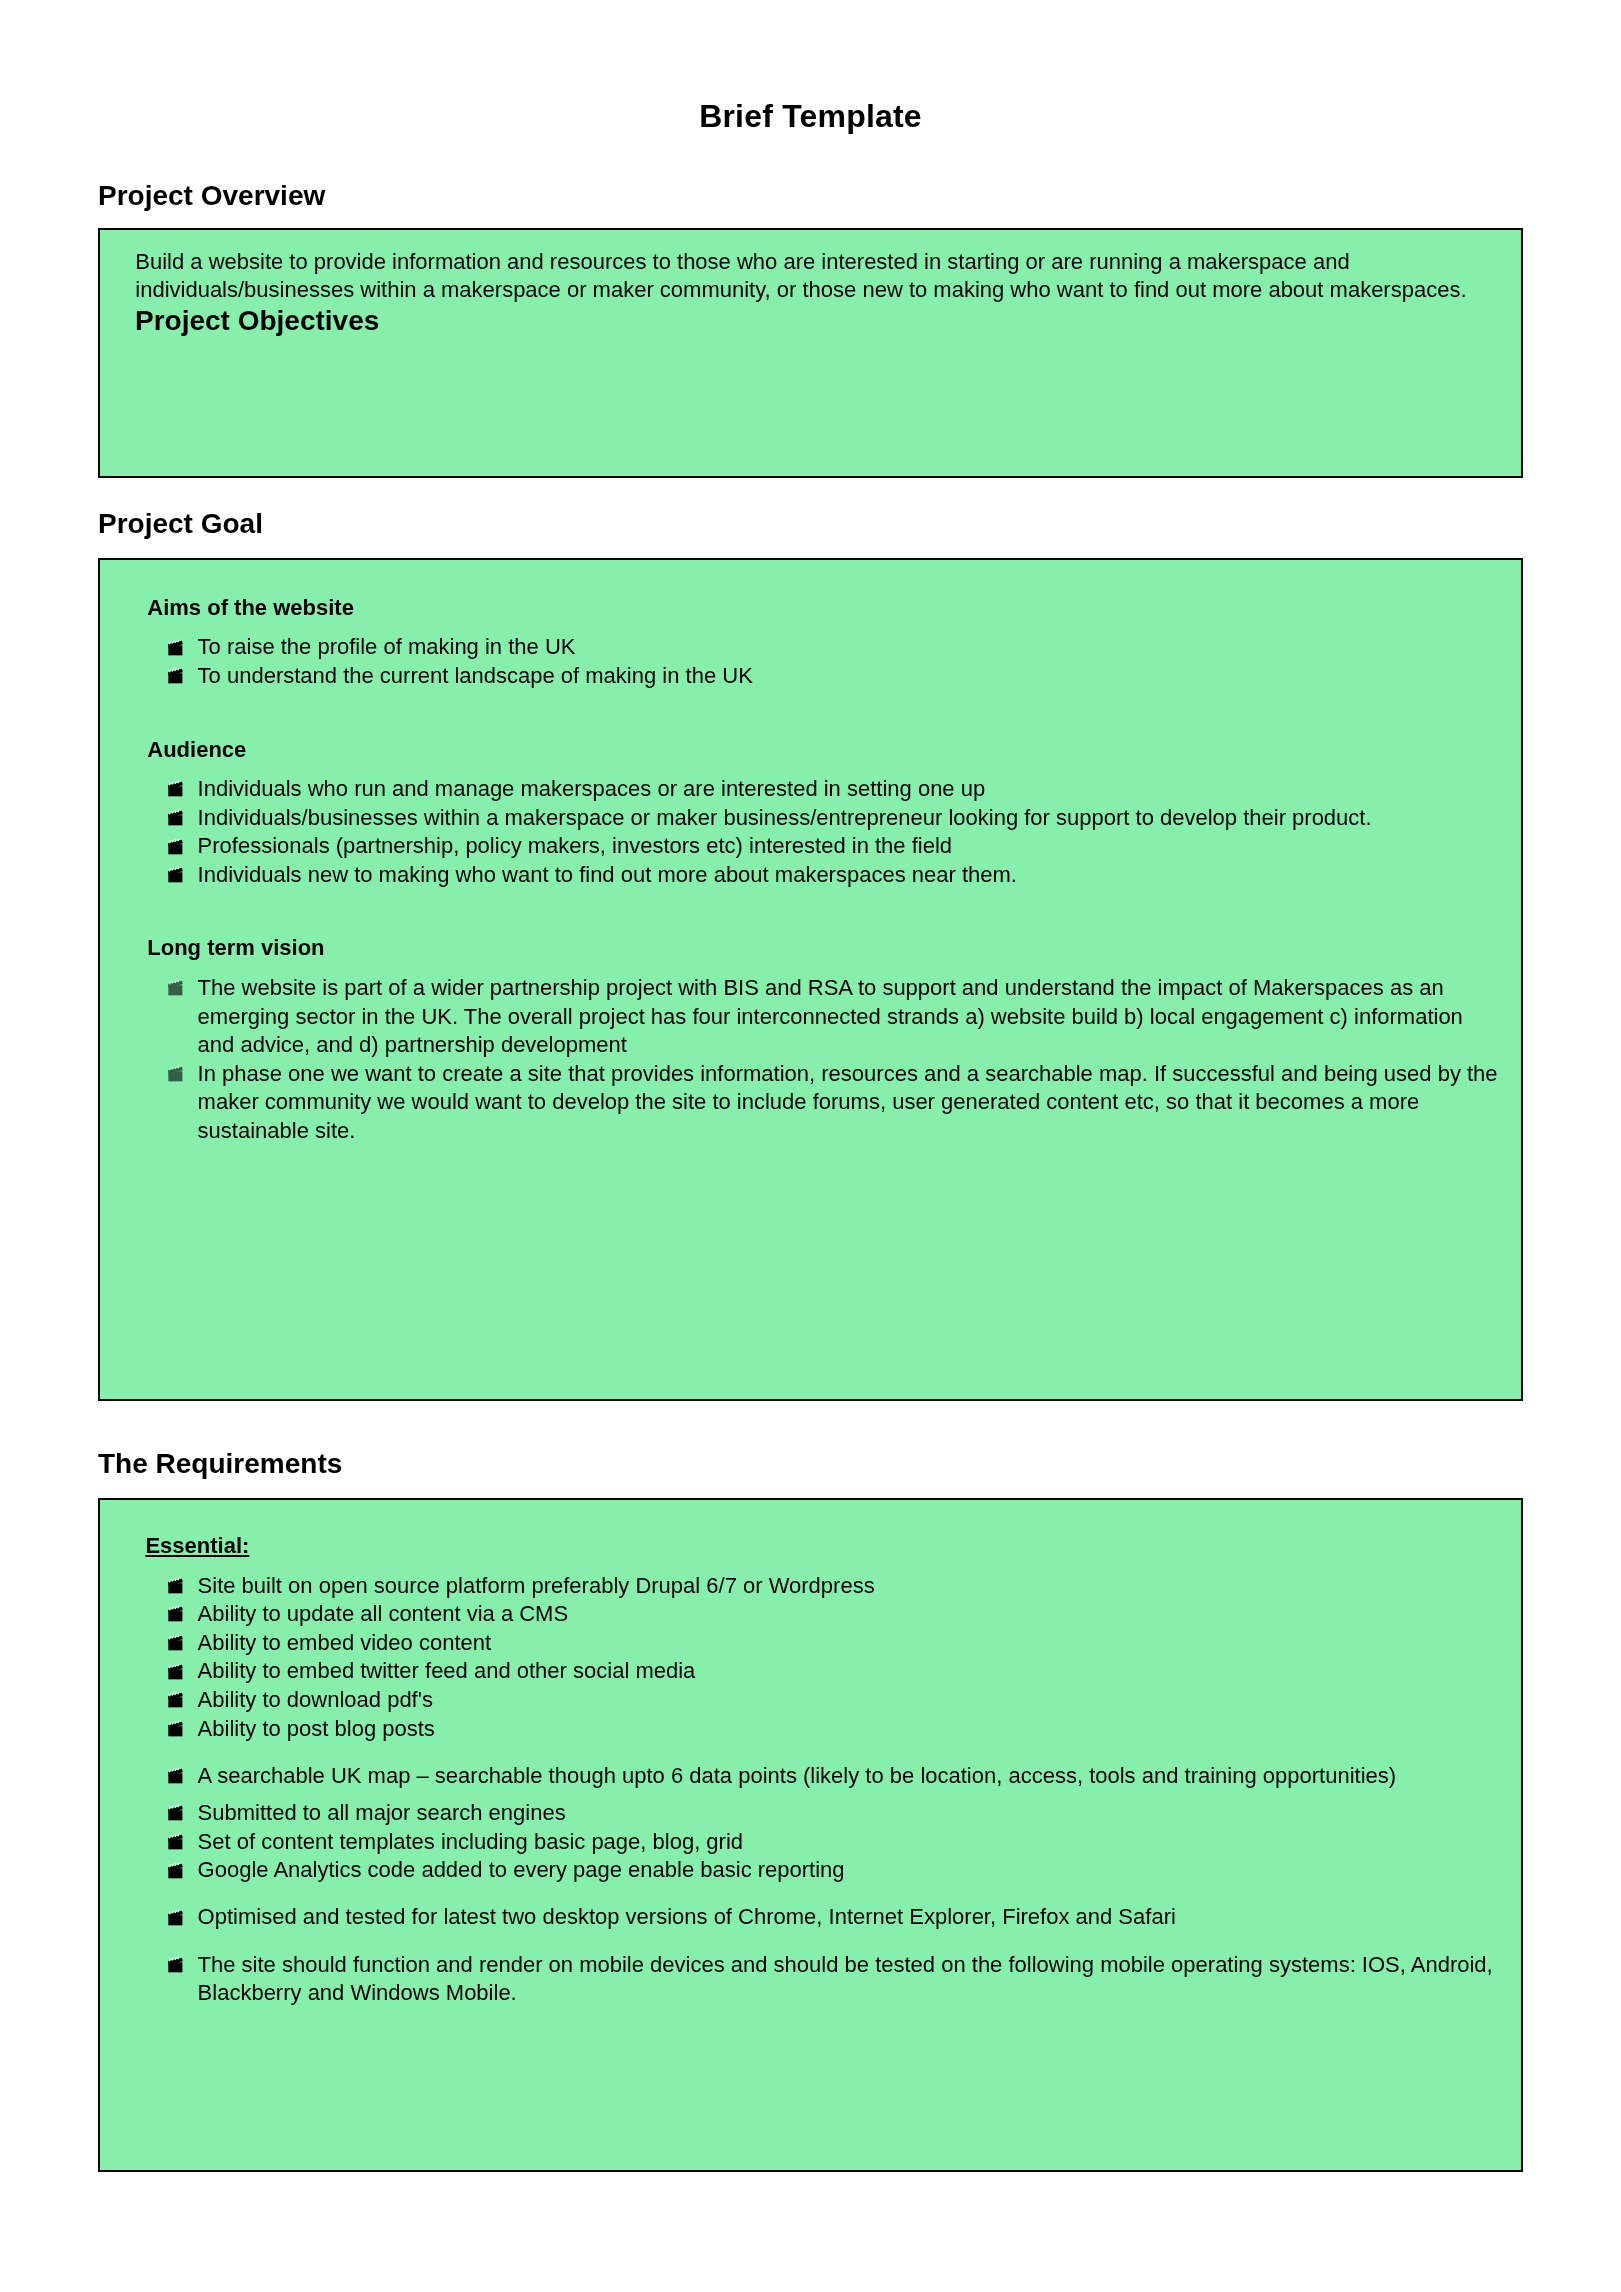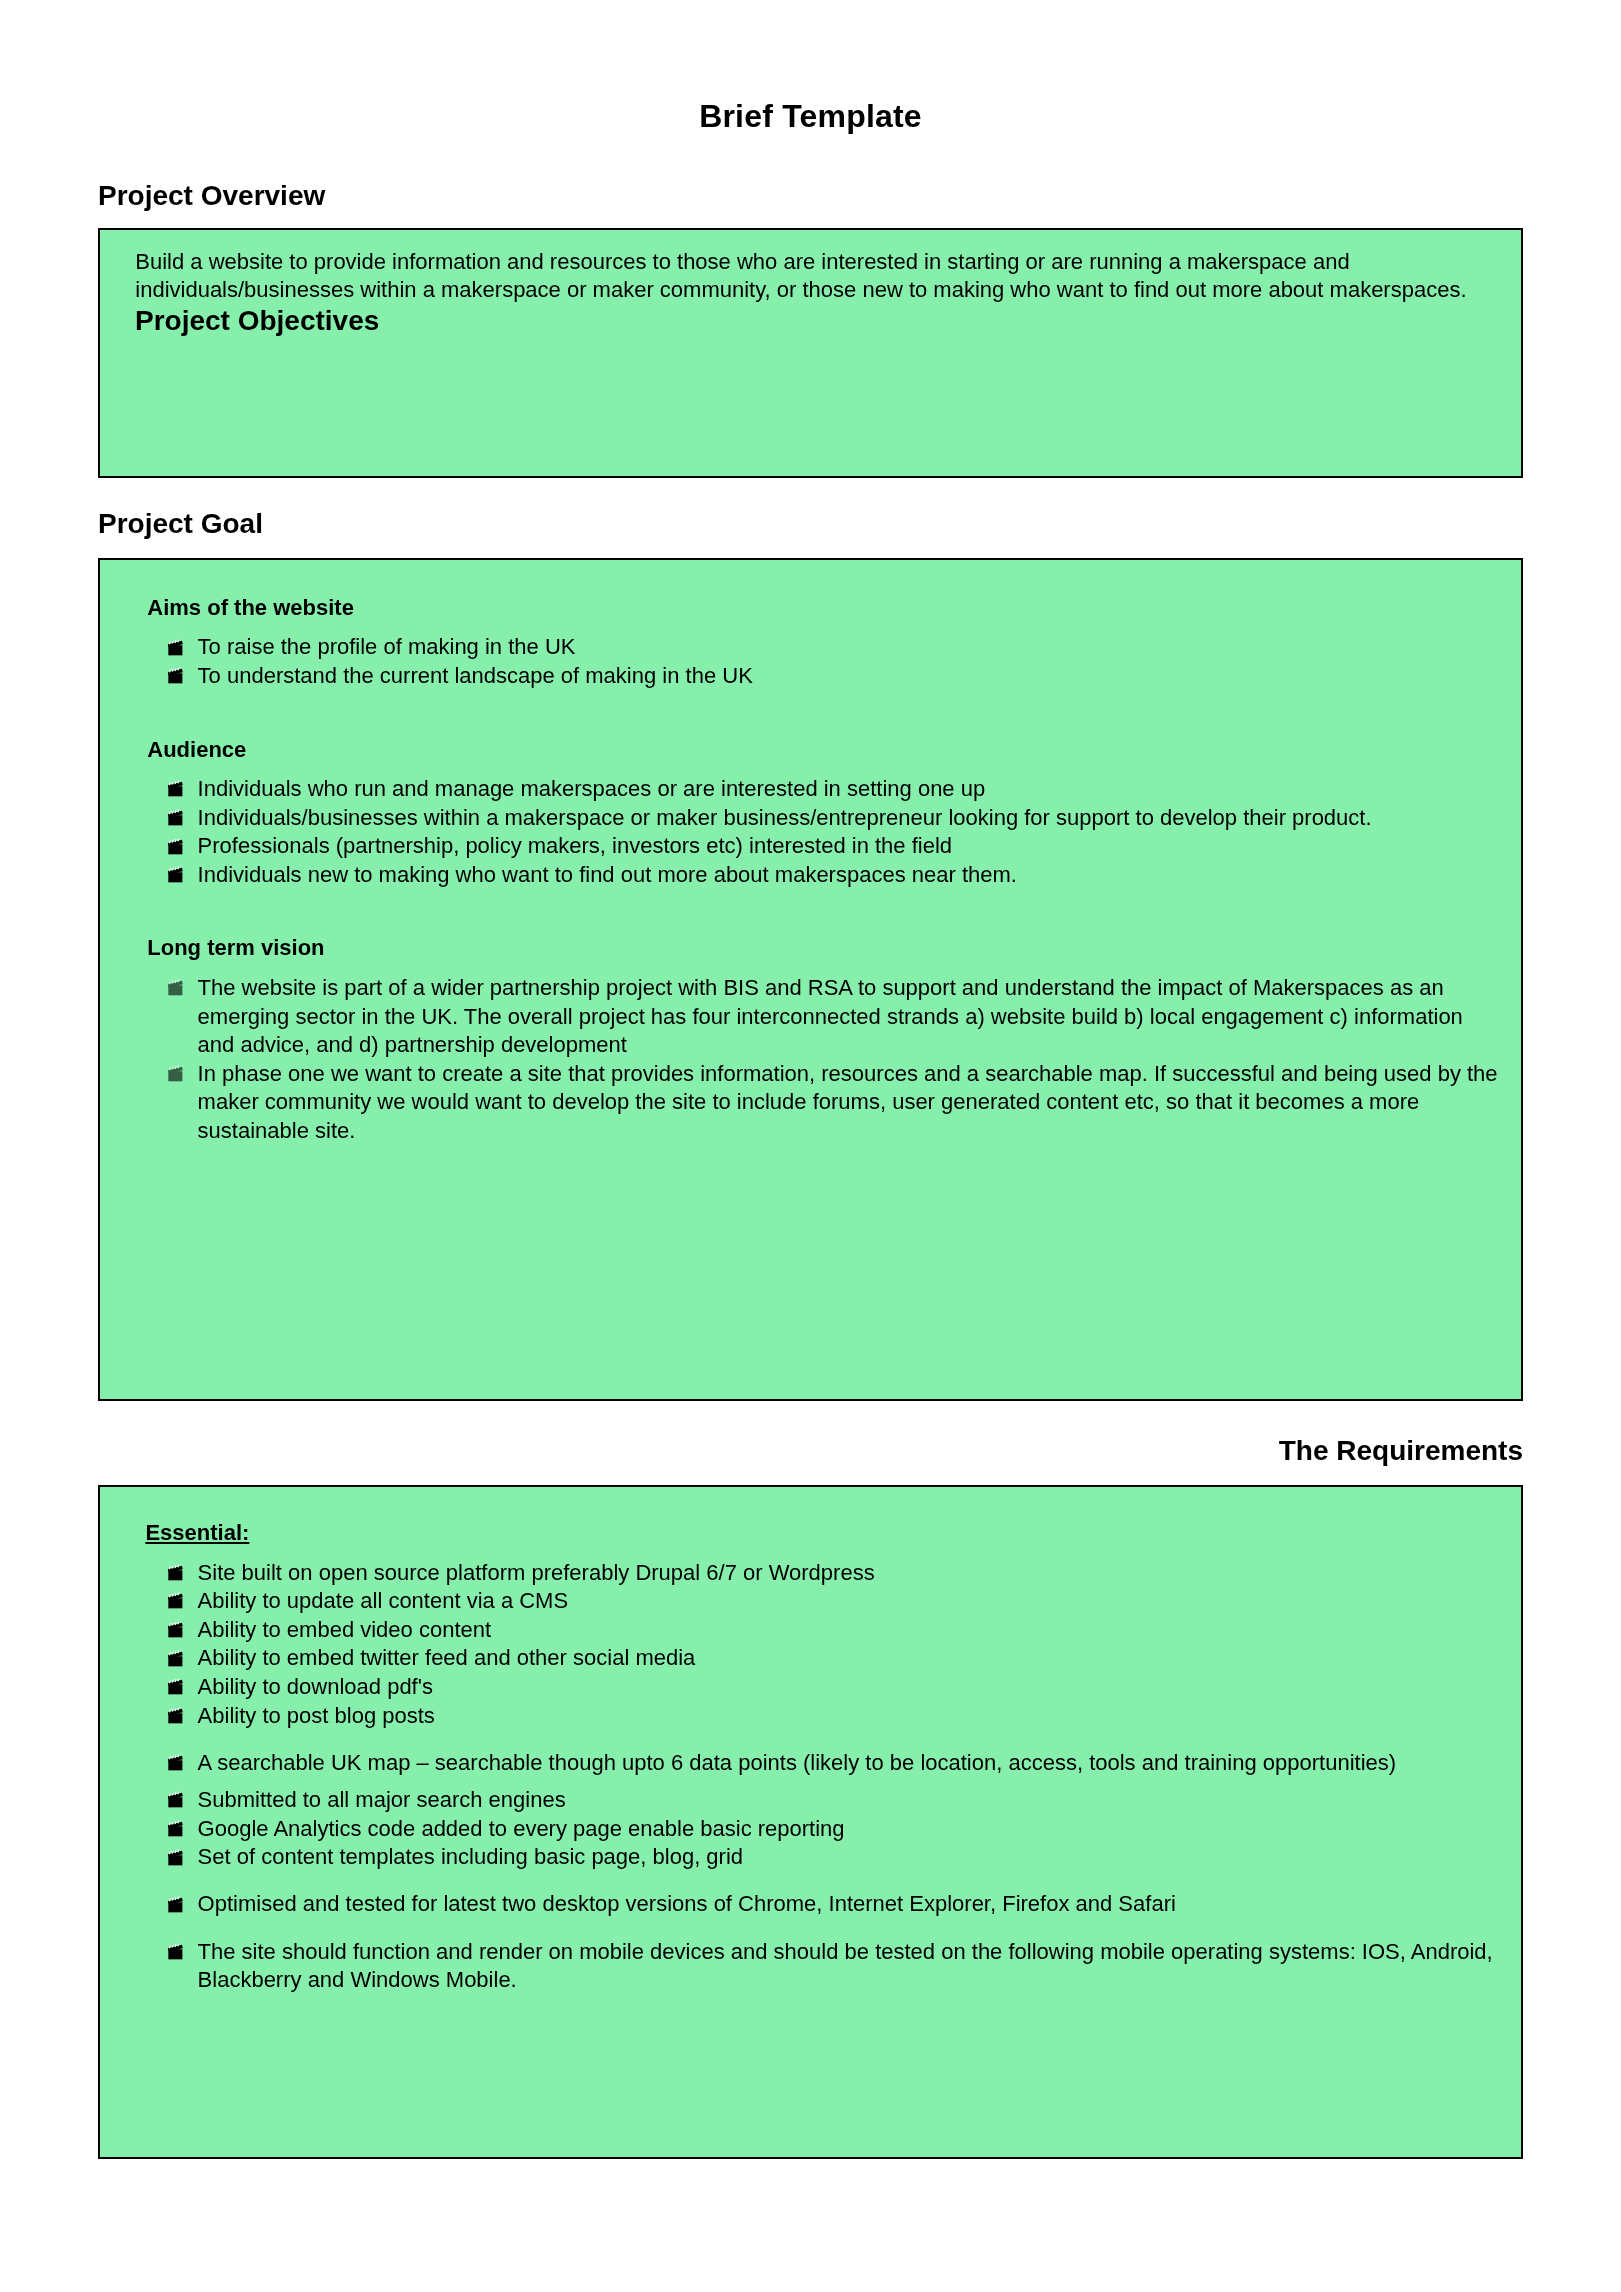--- a/index.html
+++ b/index.html
@@ -40,21 +40,21 @@
 
   
   .section-heading {
     font-size: 28px;
     font-weight: bold;
     margin: 0;
     line-height: 1.2;
   }
   .h-overview { padding-top: 44px; padding-bottom: 15.7px; }
   .h-goal     { padding-top: 29px; padding-bottom: 17.6px; }
-  .h-req      { padding-top: 33px; padding-bottom: 17.6px; text-align: right; }
+  .h-req      { padding-top: 46px; padding-bottom: 17.6px; }
 
   
   .box {
     border: 2px solid #000000;
     box-sizing: border-box;
     background: #86efac;
   }
   .box-overview {
     padding: 17.6px 21.6px 15.7px 21.6px;
     height: 250px;
@@ -430,36 +430,36 @@
               <polygon points="1,5 17,1.5 18,5.5 2,9" fill="#000"></polygon>
               <rect x="1.5" y="6.5" width="16" height="11.5" fill="#000"></rect>
               <g fill="#fff">
                 <polygon points="3,2.3 4.4,2.0 3.6,5.3 2.2,5.6"></polygon>
                 <polygon points="6.2,1.6 7.6,1.3 6.8,4.6 5.4,4.9"></polygon>
                 <polygon points="9.4,0.9 10.8,0.6 10.0,3.9 8.6,4.2"></polygon>
                 <polygon points="12.6,0.2 14.0,-0.1 13.2,3.2 11.8,3.5"></polygon>
               </g>
             </svg>
           </span>
+          <span>Set of content templates including basic page, blog, grid</span>
+        </li>
+        <li>
+          <span class="bullet-icon">
+            <svg viewBox="0 0 20 20" width="17.6" height="18.6" xmlns="http://www.w3.org/2000/svg">
+              <polygon points="1,5 17,1.5 18,5.5 2,9" fill="#000"></polygon>
+              <rect x="1.5" y="6.5" width="16" height="11.5" fill="#000"></rect>
+              <g fill="#fff">
+                <polygon points="3,2.3 4.4,2.0 3.6,5.3 2.2,5.6"></polygon>
+                <polygon points="6.2,1.6 7.6,1.3 6.8,4.6 5.4,4.9"></polygon>
+                <polygon points="9.4,0.9 10.8,0.6 10.0,3.9 8.6,4.2"></polygon>
+                <polygon points="12.6,0.2 14.0,-0.1 13.2,3.2 11.8,3.5"></polygon>
+              </g>
+            </svg>
+          </span>
           <span>Google Analytics code added to every page enable basic reporting</span>
-        </li>
-        <li>
-          <span class="bullet-icon">
-            <svg viewBox="0 0 20 20" width="17.6" height="18.6" xmlns="http://www.w3.org/2000/svg">
-              <polygon points="1,5 17,1.5 18,5.5 2,9" fill="#000"></polygon>
-              <rect x="1.5" y="6.5" width="16" height="11.5" fill="#000"></rect>
-              <g fill="#fff">
-                <polygon points="3,2.3 4.4,2.0 3.6,5.3 2.2,5.6"></polygon>
-                <polygon points="6.2,1.6 7.6,1.3 6.8,4.6 5.4,4.9"></polygon>
-                <polygon points="9.4,0.9 10.8,0.6 10.0,3.9 8.6,4.2"></polygon>
-                <polygon points="12.6,0.2 14.0,-0.1 13.2,3.2 11.8,3.5"></polygon>
-              </g>
-            </svg>
-          </span>
-          <span>Set of content templates including basic page, blog, grid</span>
         </li>
         <li style="margin-top:18.6px;">
           <span class="bullet-icon">
             <svg viewBox="0 0 20 20" width="17.6" height="18.6" xmlns="http://www.w3.org/2000/svg">
               <polygon points="1,5 17,1.5 18,5.5 2,9" fill="#000"></polygon>
               <rect x="1.5" y="6.5" width="16" height="11.5" fill="#000"></rect>
               <g fill="#fff">
                 <polygon points="3,2.3 4.4,2.0 3.6,5.3 2.2,5.6"></polygon>
                 <polygon points="6.2,1.6 7.6,1.3 6.8,4.6 5.4,4.9"></polygon>
                 <polygon points="9.4,0.9 10.8,0.6 10.0,3.9 8.6,4.2"></polygon>

